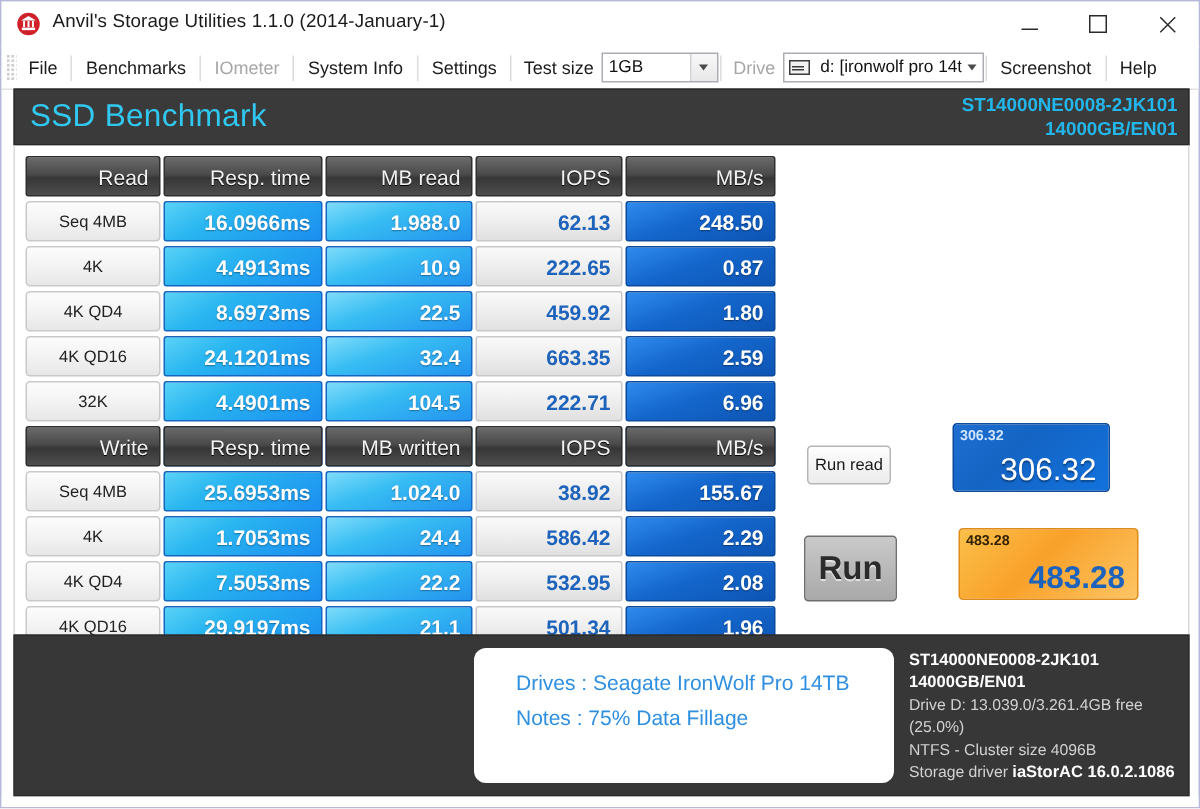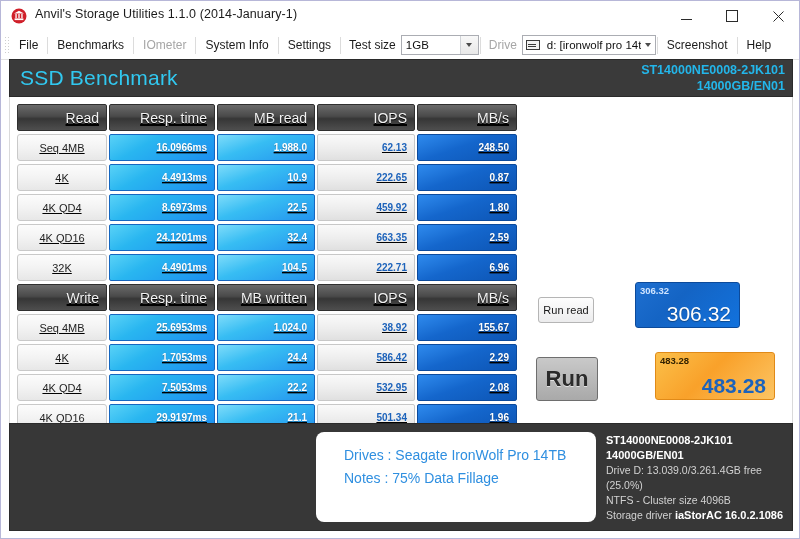--- a/index.html
+++ b/index.html
@@ -118,25 +118,25 @@
     position: absolute; left: 8px; top: 96px; width: 784px; height: 326px;
     background: #ffffff;
     border-left: 1px solid #dadada; border-right: 1px solid #dadada;
     box-sizing: border-box;
   }
 
   
   .tbl { position: absolute; left: 7px; }
   .tbl.read  { top: 7px; }
   .tbl.write { top: 187px; }
-  .row { display: flex; height: 30px; margin-bottom: 0px; text-decoration: underline; }
+  .row { display: flex; height: 30px; margin-bottom: 0px; }
   .cell {
     box-sizing: border-box; height: 27px; margin-right: 2px;
     display: flex; align-items: center;
-    font-size: 10px; font-weight: bold;
+    font-size: 14px; font-weight: bold;
     padding-right: 7px; justify-content: flex-end;
     border-radius: 2px;
   }
   
   .hdr .cell {
     background: linear-gradient(180deg,#6a6a6a 0%, #4a4a4a 45%, #363636 55%, #4e4e4e 100%);
     color: #f2f2f2;
     border: 1px solid #2f2f2f;
     text-shadow: 0 1px 0 #000;
     font-weight: normal;
@@ -213,21 +213,21 @@
   .score-big {
     position: absolute; right: 8px; bottom: 1px;
     font-size: 21px; font-weight: normal;
   }
   .score-blue .score-small { color:#cfe4ff; }
   .score-blue .score-big { color:#ffffff; text-shadow:0 1px 1px rgba(0,0,0,.35); }
   .score-orange .score-small { color:#332200; }
   .score-orange .score-big { color:#1d63bb; font-weight:bold; }
 
   .sb-read  { left: 625px; top: 185px; width: 105px; height: 46px; }
-  .sb-total { left: 645px; top: 255px; width: 120px; height: 48px; }
+  .sb-total { left: 629px; top: 255px; width: 120px; height: 48px; }
   .sb-write { left: 625px; top: 330px; width: 105px; height: 46px; }
 
   
   .footer {
     position: absolute; left: 8px; top: 422px; width: 784px; height: 108px;
     background: #373737;
     border: 1px solid #2b2b2b; box-sizing: border-box;
   }
   .sysinfo {
     position: absolute; left: 11px; top: 9px;

